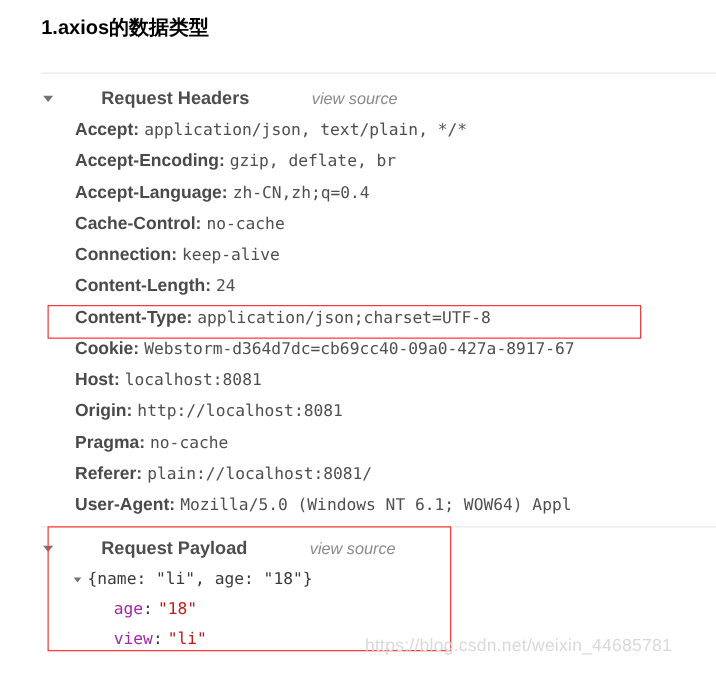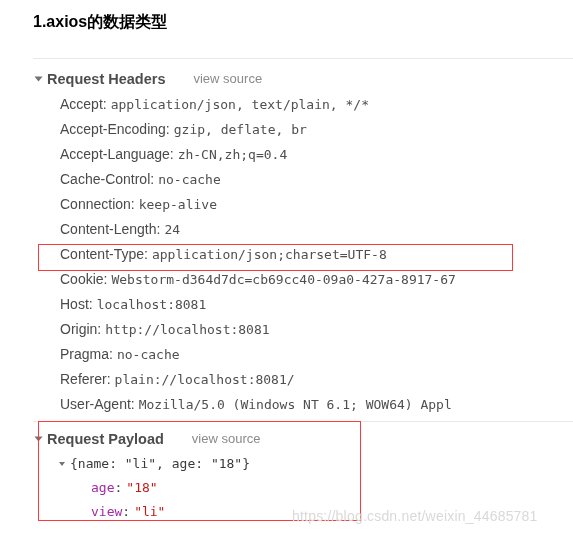--- a/index.html
+++ b/index.html
@@ -49,20 +49,21 @@
   }
 
   
   .section-head {
     position: absolute;
     left: 36px;
     height: 25px;
     display: flex;
     align-items: center;
     white-space: nowrap;
+    gap: 34px;
   }
   .tri {
     display: inline-block;
     width: 0;
     height: 0;
     border-left: 5px solid #737373;
     border-top: 4px solid transparent;
     border-bottom: 4px solid transparent;
     transform: rotate(90deg);
     margin-right: 6px;
@@ -77,38 +78,39 @@
     font-family: "Liberation Sans", sans-serif;
     font-size: 14.5px;
     font-weight: bold;
     color: #4d4d4d;
   }
   .view-source {
     font-family: "Liberation Sans", sans-serif;
     font-size: 13px;
     font-weight: normal;
     color: #8a8a8a;
-    margin-left: 28px;
+    margin-left: 16px;
     cursor: pointer;
+    font-style: italic;
   }
 
   
   .hdr-row {
     position: absolute;
     left: 60px;
     height: 25px;
     line-height: 25px;
     white-space: nowrap;
     overflow: hidden;
     width: 520px;
   }
   .hdr-name {
     font-family: "Liberation Sans", sans-serif;
     font-size: 14px;
-    font-weight: normal;
+    font-weight: bold;
     color: #4a4a4a;
   }
   .hdr-val {
     font-family: "DejaVu Sans Mono", monospace;
     font-size: 13px;
     color: #4f4f4f;
     margin-left: 4px;
   }
 
   

